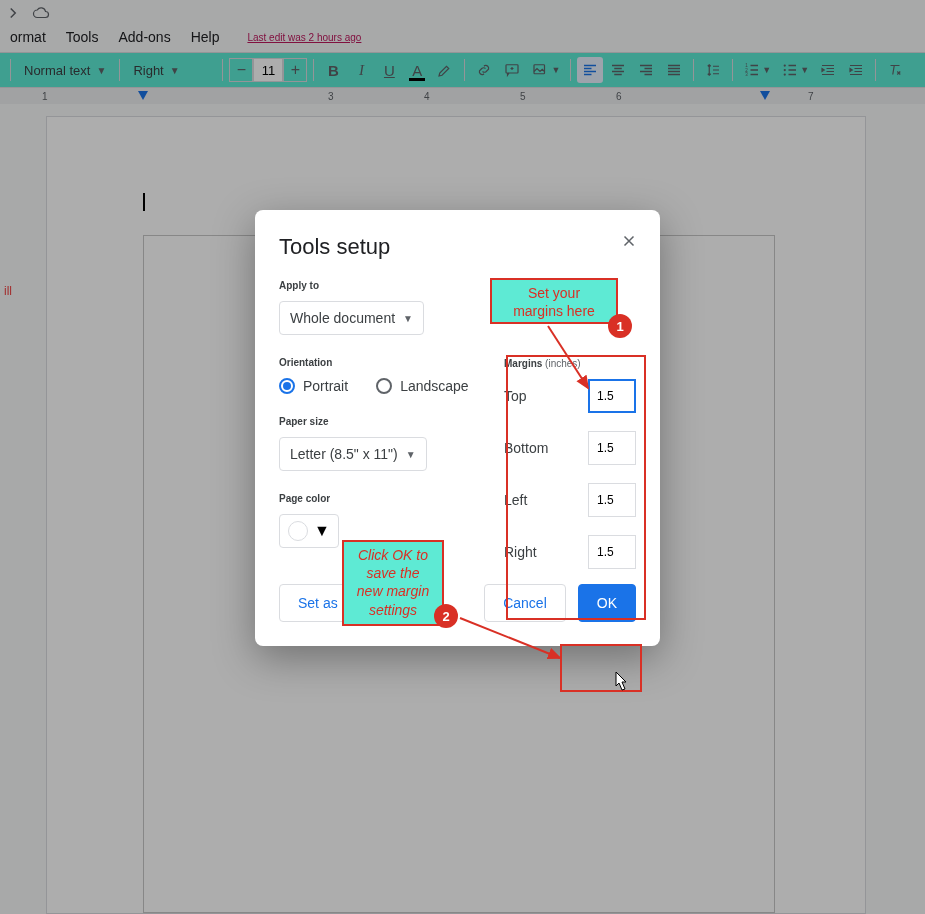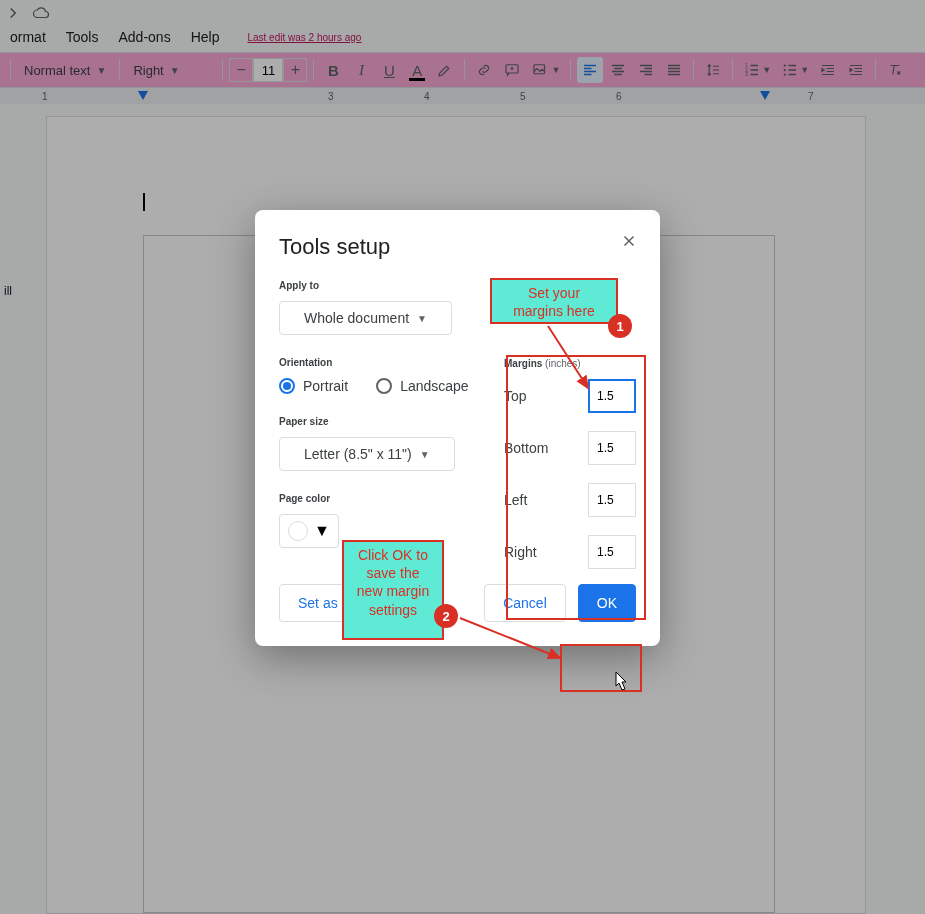--- a/index.html
+++ b/index.html
@@ -7,21 +7,21 @@
   .dimmer { position: absolute; inset: 0; background: rgba(0,0,0,0.32); z-index: 50; pointer-events: none; }
 
   
   .top-icons { position: absolute; top: 2px; left: 0; display: flex; gap: 10px; padding: 2px 4px; }
   .top-icons svg { width: 18px; height: 18px; stroke: #5f6368; fill: none; }
 
   .menubar { position: absolute; top: 22px; left: 0; right: 0; height: 30px; display: flex; align-items: center; font-size: 14px; color: #202124; }
   .menubar .item { padding: 4px 10px; cursor: pointer; }
   .menubar .edit-info { margin-left: 18px; color: #be185d; text-decoration: underline; font-size: 10px; }
 
-  .toolbar { position: absolute; top: 52px; left: 0; right: 0; height: 36px; background: #f9a8d4; border-top: 1px solid #dadce0; border-bottom: 1px solid #dadce0; display: flex; align-items: center; padding: 0 6px; gap: 2px; }
+  .toolbar { position: absolute; top: 52px; left: 0; right: 0; height: 36px; background: #5eead4; border-top: 1px solid #dadce0; border-bottom: 1px solid #dadce0; display: flex; align-items: center; padding: 0 6px; gap: 2px; }
   .sep { width: 1px; height: 22px; background: #dadce0; margin: 0 4px; }
   .tbtn { display: flex; align-items: center; justify-content: center; height: 26px; min-width: 26px; padding: 0 4px; color: #5f6368; font-size: 13px; cursor: pointer; border-radius: 3px; }
   .tbtn svg { width: 18px; height: 18px; stroke: #5f6368; fill: none; }
   .styledd { border: 1px solid transparent; display: flex; align-items: center; gap: 6px; padding: 0 6px; height: 26px; font-size: 13px; color: #3c4043; cursor: pointer; }
   .styledd .caret { font-size: 10px; color: #5f6368; }
   .fontdd { width: 90px; }
   .fsize { display: flex; align-items: center; gap: 0; }
   .fsize .btn { width: 24px; height: 24px; border: 1px solid #dadce0; display: flex; align-items: center; justify-content: center; font-size: 16px; color: #5f6368; cursor: pointer; }
   .fsize .val { width: 30px; height: 24px; border: 1px solid #dadce0; text-align: center; font-size: 13px; }
   .tb-active { background: #e8f0fe; color: #1a73e8; }
@@ -31,30 +31,30 @@
 
   .ruler { position: absolute; top: 88px; left: 0; right: 0; height: 16px; background: #edeff1; font-size: 10px; color: #5f6368; }
   .ruler .tick { position: absolute; top: 3px; }
   .ruler .marker-left { position: absolute; top: 3px; left: 138px; width: 0; height: 0; border-left: 5px solid transparent; border-right: 5px solid transparent; border-top: 9px solid #1a73e8; }
   .ruler .marker-right { position: absolute; top: 3px; left: 760px; width: 0; height: 0; border-left: 5px solid transparent; border-right: 5px solid transparent; border-top: 9px solid #1a73e8; }
 
   .canvas { position: absolute; top: 104px; left: 0; right: 0; bottom: 0; background: #f8f9fa; }
   .page { position: absolute; top: 12px; left: 46px; width: 820px; bottom: 0; background: #fff; border: 1px solid #dadce0; }
   .page .inner-border { position: absolute; top: 118px; left: 96px; right: 90px; bottom: 0; border: 1px solid #c8c8c8; }
   .page .caret-cursor { position: absolute; top: 76px; left: 96px; width: 2px; height: 18px; background: #000; }
-  .side-text { position: absolute; top: 180px; left: 4px; font-size: 12px; color: #0f172a; }
+  .side-text { position: absolute; top: 180px; left: 4px; font-size: 12px; color: #ef4444; }
 
   
   .dialog { position: absolute; z-index: 100; top: 210px; left: 255px; width: 405px; background: #fff; border-radius: 8px; box-shadow: 0 12px 40px rgba(0,0,0,0.35); padding: 24px; }
   .dialog h2 { font-size: 22px; font-weight: 400; color: #202124; margin-bottom: 20px; }
   .close-x { position: absolute; top: 22px; right: 22px; cursor: pointer; color: #5f6368; }
   .close-x svg { width: 18px; height: 18px; stroke: #5f6368; }
   .section-label { font-size: 10px; font-weight: 600; color: #3c4043; margin-bottom: 10px; }
   .left-col { width: 205px; }
-  .gdd { display: inline-flex; align-items: center; gap: 8px; border: 1px solid #dadce0; border-radius: 4px; padding: 8px 24px; font-size: 14px; color: #3c4043; cursor: pointer; }
+  .gdd { display: inline-flex; align-items: center; gap: 8px; border: 1px solid #dadce0; border-radius: 4px; padding: 8px 10px; font-size: 14px; color: #3c4043; cursor: pointer; }
   .gdd .caret { font-size: 10px; color: #5f6368; }
   .orientation { display: flex; gap: 28px; margin-top: 6px; }
   .radio { display: flex; align-items: center; gap: 8px; font-size: 14px; color: #3c4043; cursor: pointer; }
   .radio .circle { width: 16px; height: 16px; border: 2px solid #5f6368; border-radius: 50%; position: relative; }
   .radio.sel .circle { border-color: #1a73e8; }
   .radio.sel .circle::after { content: ''; position: absolute; top: 2px; left: 2px; width: 8px; height: 8px; background: #1a73e8; border-radius: 50%; }
   .color-picker { display: inline-flex; align-items: center; gap: 6px; border: 1px solid #dadce0; border-radius: 4px; padding: 6px 8px; cursor: pointer; }
   .swatch { width: 20px; height: 20px; border: 1px solid #dadce0; border-radius: 50%; background: #fff; }
   .spacer { height: 22px; }
 
@@ -323,21 +323,21 @@
 
 <svg class="arrow-svg" style="top:320px; left:540px;" width="70" height="80">
   <defs>
       <marker id="ah1" markerWidth="8" markerHeight="8" refX="6" refY="3" orient="auto">
         <path d="M0,0 L7,3 L0,6 Z" fill="#d93025"></path>
       </marker>
     </defs>
   <line x1="8" y1="6" x2="48" y2="68" stroke="#d93025" stroke-width="2" marker-end="url(#ah1)"></line>
 </svg>
 
-<div class="annotation-box" style="top:540px; left:342px; width:102px; height:100px;">
+<div class="annotation-box" style="top:540px; left:342px; width:102px; height:86px;font-style:italic;">
   <div class="annotation-text">
     <span>Click OK to</span><br>
     <span>save the</span><br>
     <span>new margin</span><br>
     <span>settings</span>
   </div>
 </div>
 <div class="badge" style="top:604px; left:434px;">2</div>
 
 <div class="annotation-box nobg" style="top:644px; left:560px; width:82px; height:48px;"></div>

